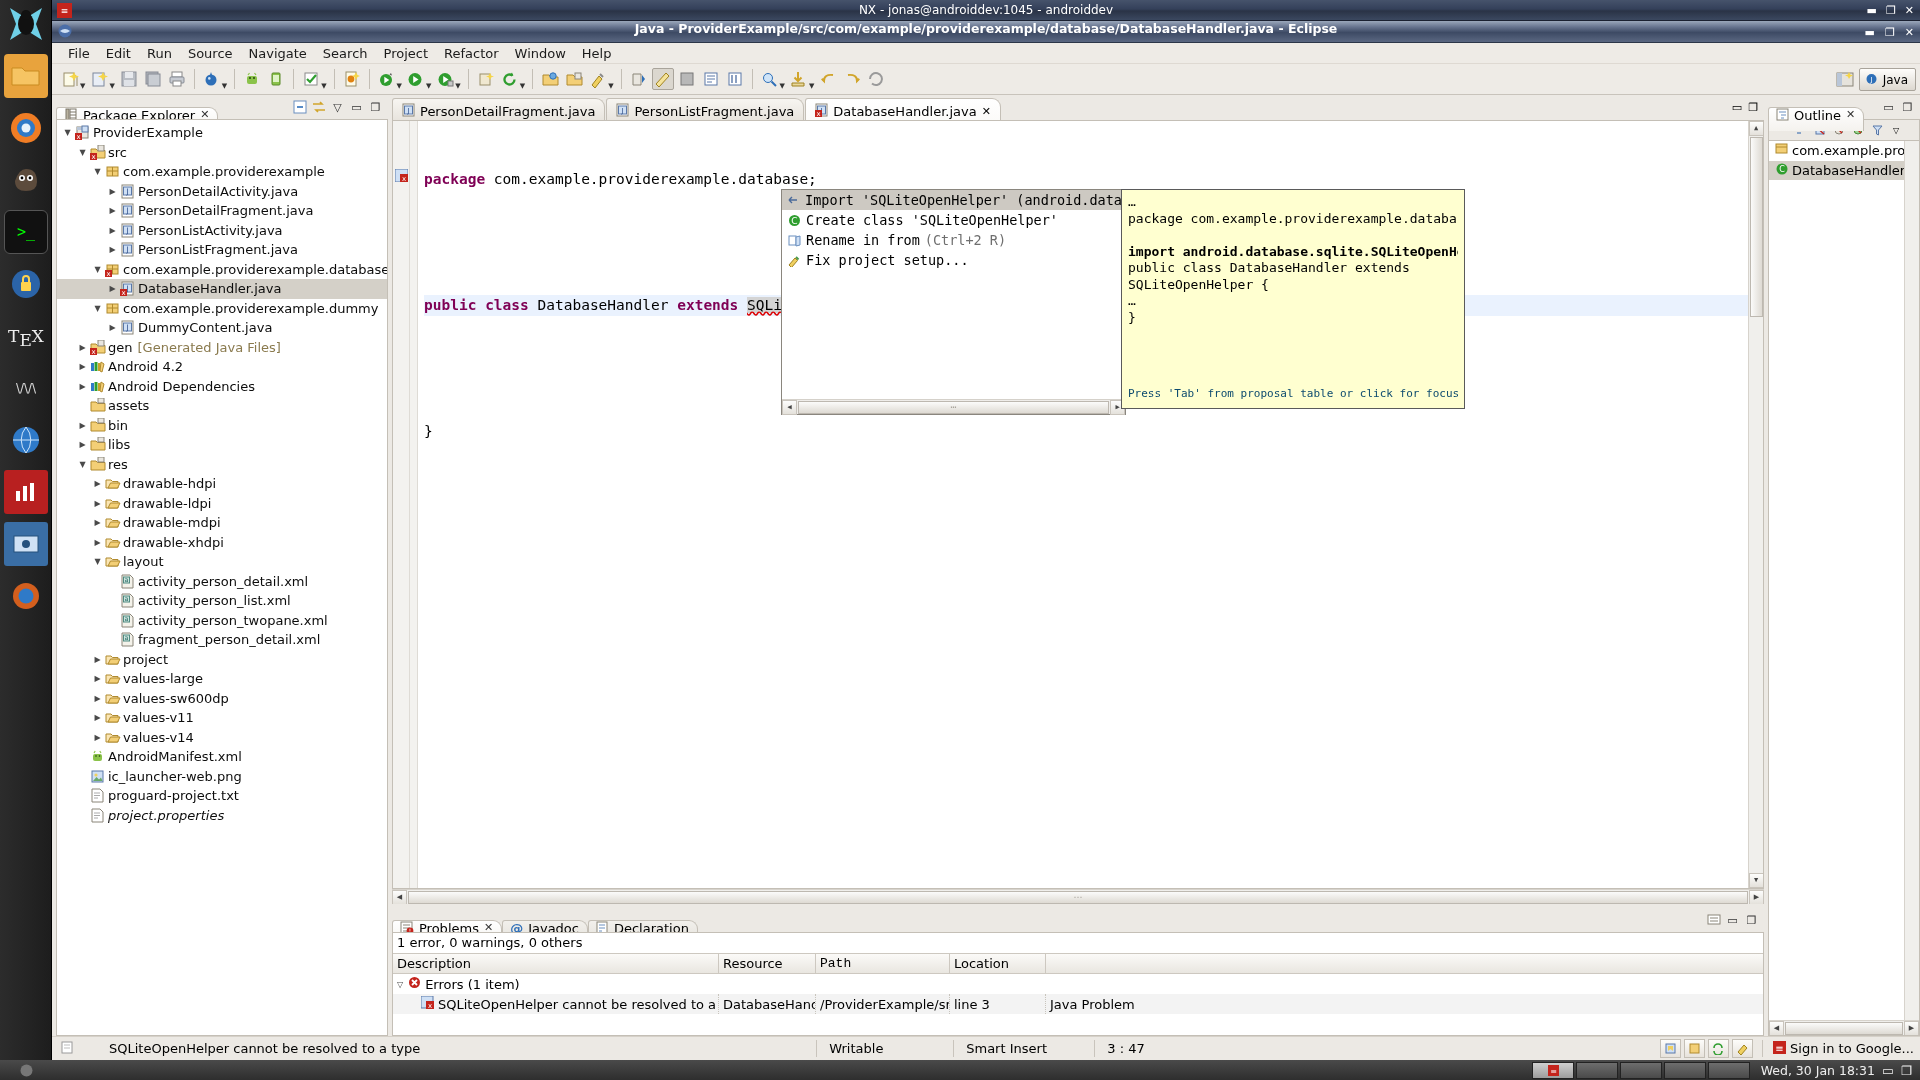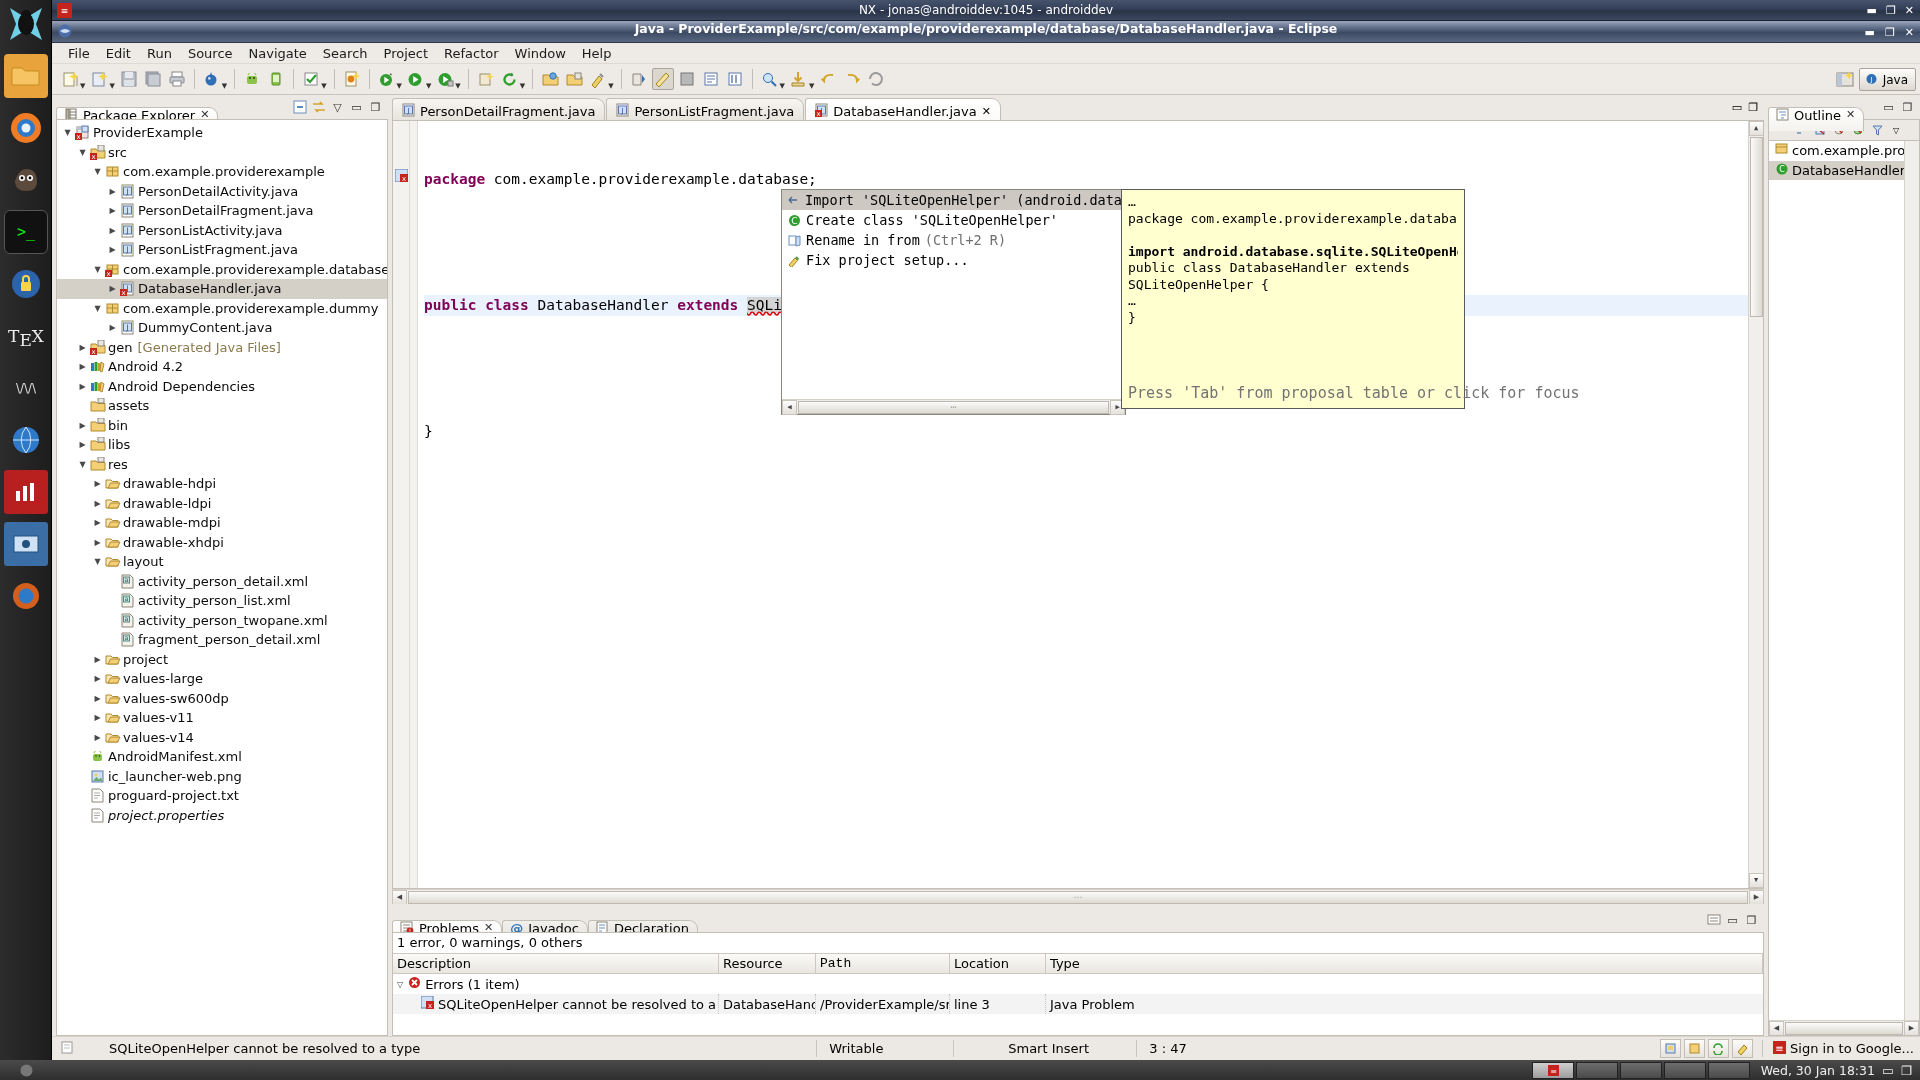--- a/index.html
+++ b/index.html
@@ -195,21 +195,21 @@
   }
   
   #javadoc-pop {
     position: absolute; left: 703px; top: 68px; width: 344px; height: 220px;
     background: #ffffd0; border: 1px solid #5a5a5a; z-index: 61;
     font-size: 13px; color: #000; padding: 4px 6px;
     display: flex; flex-direction: column;
   }
   #javadoc-pop .jd-line { line-height: 16.5px; white-space: nowrap; overflow: hidden; }
   #javadoc-pop .jd-foot {
-    margin-top: auto; text-align: right; color: #737373; font-size: 15px;
+    margin-top: auto; text-align: right; color: #0c4a6e; font-size: 11px;
     padding-top: 2px;
   }
   
   #outline { width: 152px; min-width: 152px; }
   #outline-toolbar {
     height: 21px; background: #ece9e4; border: 1px solid #c4bfb6; border-bottom: none;
     display: flex; align-items: center; gap: 3px; padding-left: 24px;
   }
   #outline-toolbar .ot { width: 16px; height: 16px; display: flex; align-items: center; justify-content: center; font-size: 10px; }
   .orow { height: 19.5px; display: flex; align-items: center; gap: 3px; padding-left: 6px; font-size: 13px; white-space: nowrap;}
@@ -1194,21 +1194,20 @@
                 <span class="vt">❐</span>
               </div>
             </div>
             <div class="view-body">
               <div id="problems-summary">1 error, 0 warnings, 0 others</div>
               <div class="ptable-head">
                 <div class="pth" style="width:326px;">Description</div>
                 <div class="pth" style="width:97px;">Resource</div>
                 <div class="pth" style="width:134px;font-family:Liberation Mono, monospace;">Path</div>
                 <div class="pth" style="width:96px;">Location</div>
-                <div class="pth" style="flex:1;">Type</div>
               </div>
               <div class="ptrow">
                 <div class="ptd" style="width:326px;border-right:none;">
                   <span style="font-size:8px;color:#4a4a4a;margin-right:5px;">▽</span>
                   <span style="margin-right:4px;">
                     <svg width="13" height="13" viewBox="0 0 13 13">
                         <circle cx="6.5" cy="6.5" r="5.5" fill="#c4241c"></circle>
                         <path d="M4 4 l5 5 M9 4 l-5 5" stroke="#fff" stroke-width="1.8"></path>
                       </svg>
                   </span>
@@ -1318,21 +1317,21 @@
         <span style="padding-left:8px;">
           <svg width="15" height="15" viewBox="0 0 15 15">
               <rect x="2" y="2" width="10" height="11" fill="#fff" stroke="#9a9a9a"></rect>
               <path d="M4 5 h6 M4 8 h6" stroke="#bdbdbd"></path>
             </svg>
         </span>
         <span class="st-cell" style="margin-left:28px;">SQLiteOpenHelper cannot be resolved to a type</span>
         <span class="st-sep" style="margin-left:390px;"></span>
         <span class="st-cell" style="width:124px;">Writable</span>
         <span class="st-sep"></span>
-        <span class="st-cell" style="width:128px;margin-left:42px;">Smart Insert</span>
+        <span class="st-cell" style="width:128px;">Smart Insert</span>
         <span class="st-sep"></span>
         <span class="st-cell">3 : 47</span>
         <span class="right-tools">
           <span class="st-btn">
             <svg width="13" height="13" viewBox="0 0 13 13">
                 <rect x="2" y="2" width="9" height="9" fill="#cfe0f5" stroke="#5a78a8"></rect>
                 <path d="M4 4 h5 v5 l-2.5 -2 L4 9z" fill="#f0d060"></path>
               </svg>
           </span>
           <span class="st-btn">

